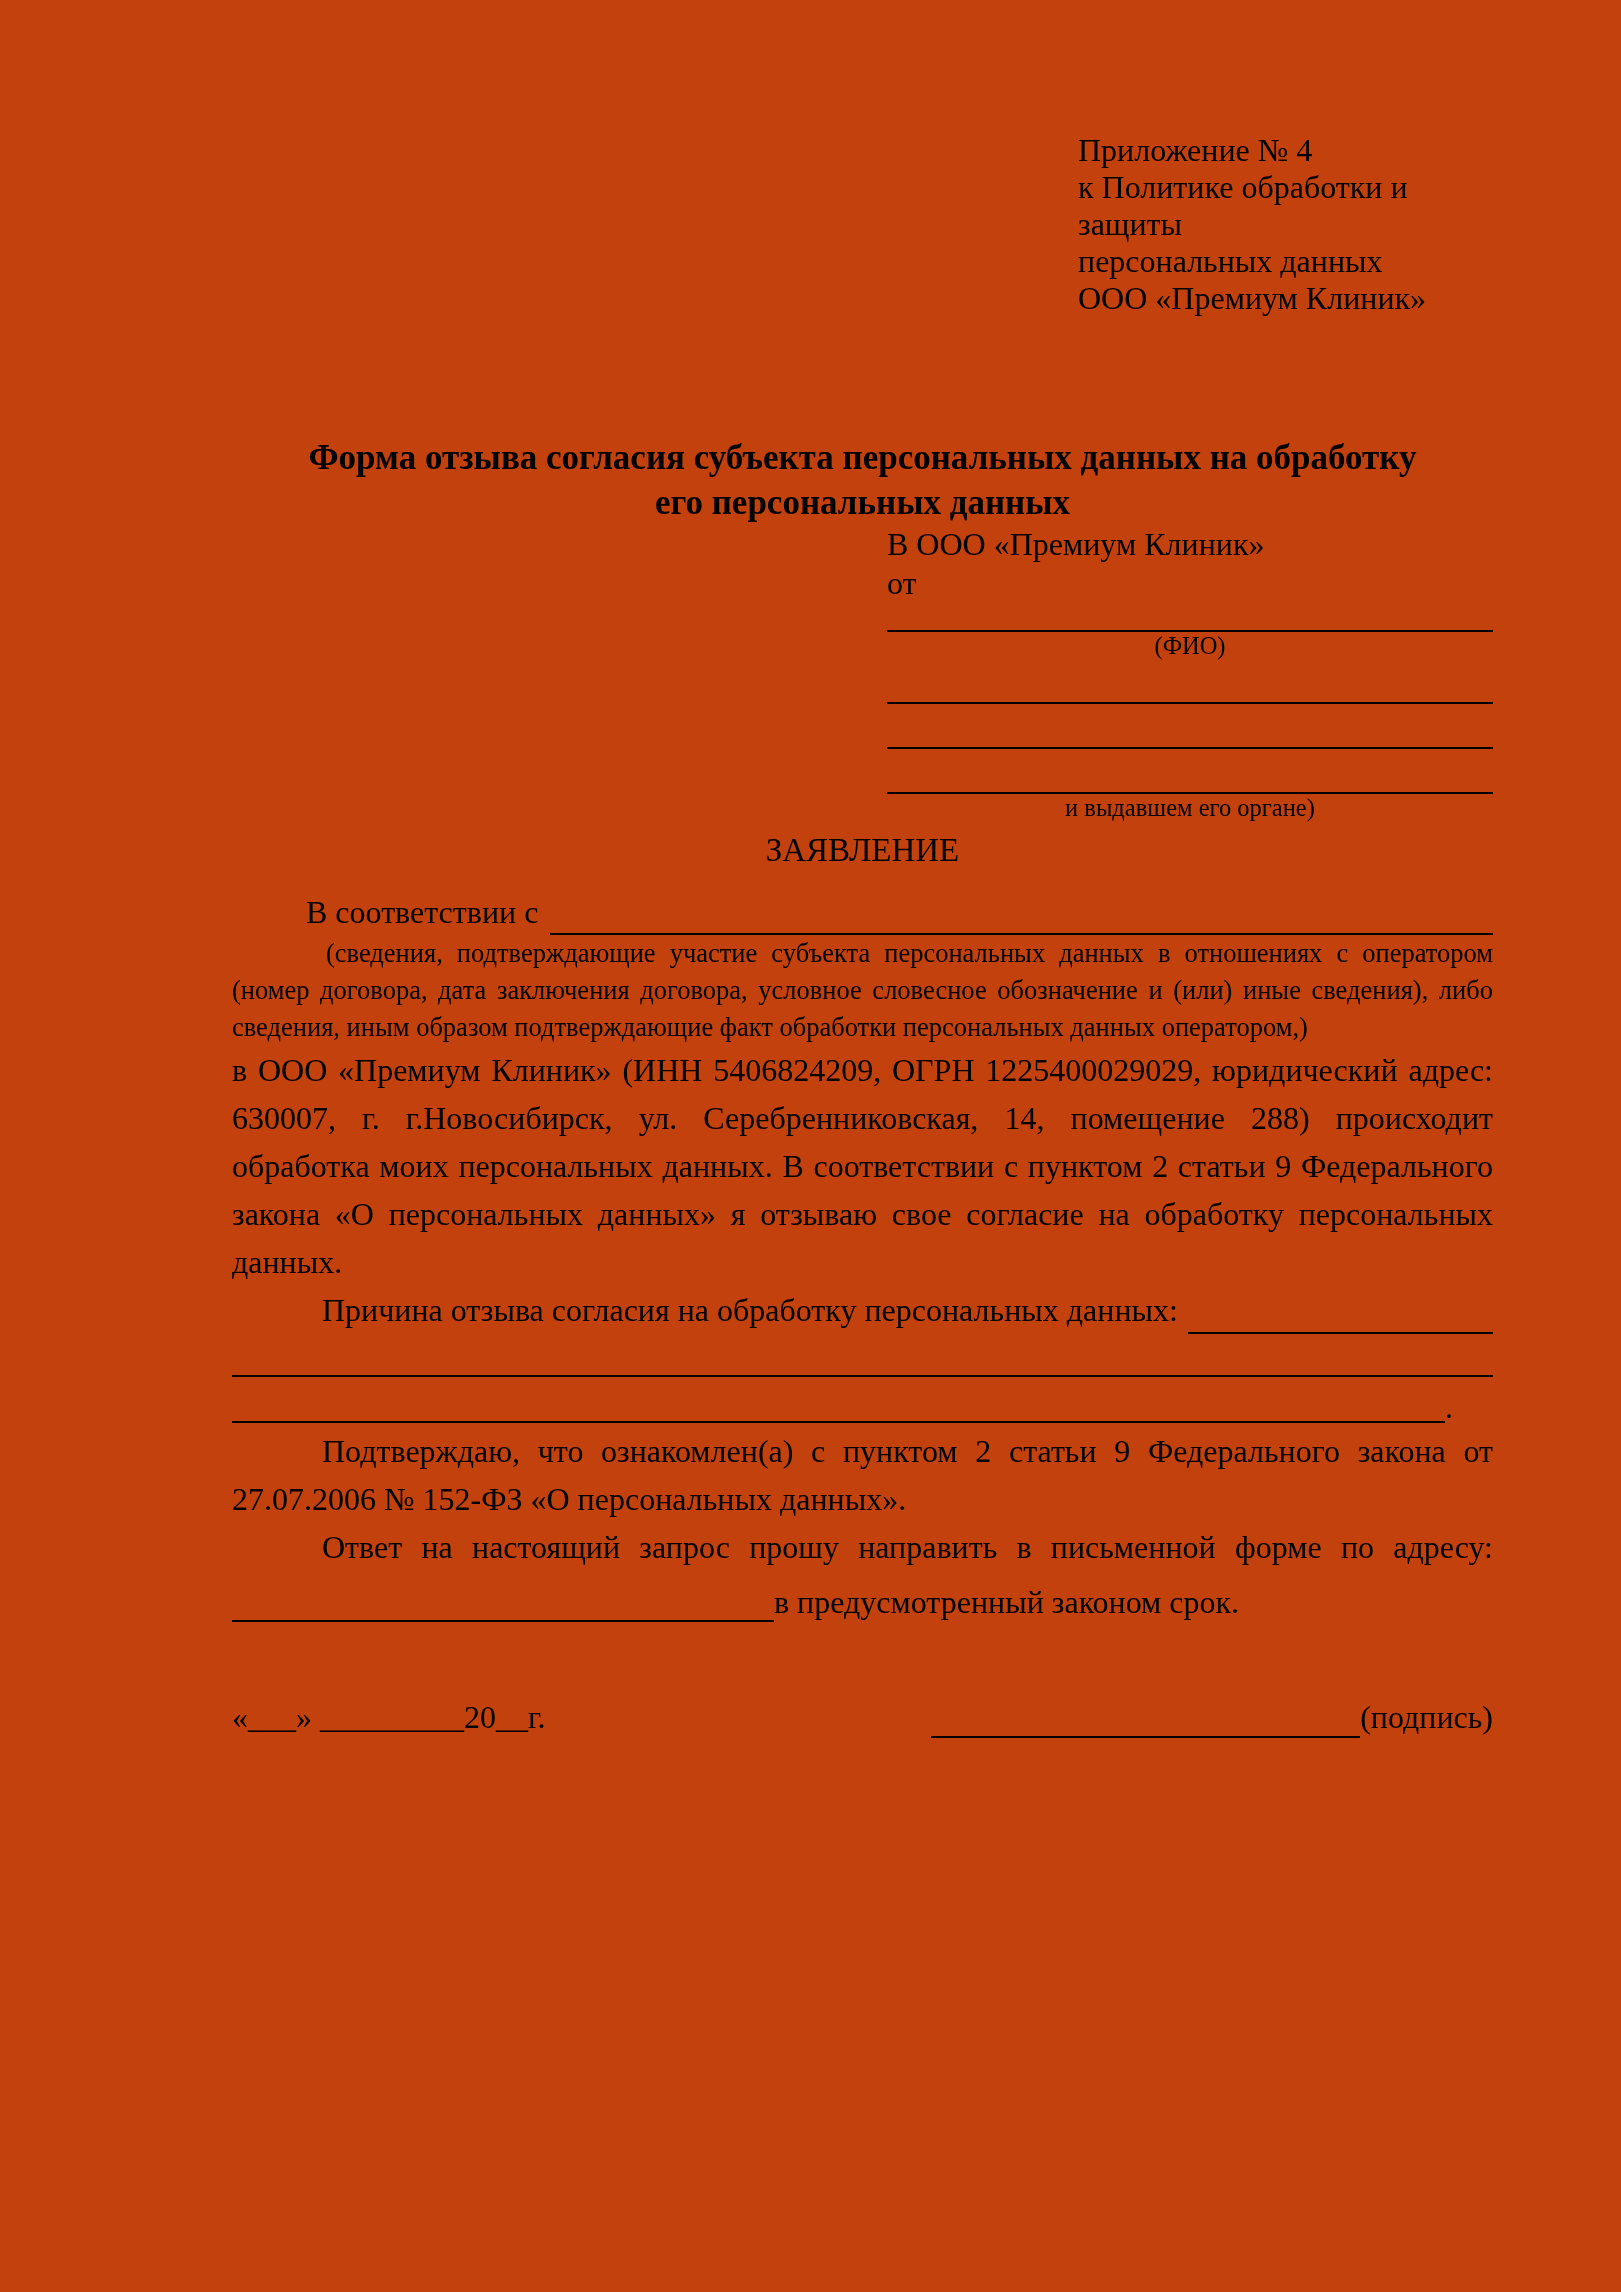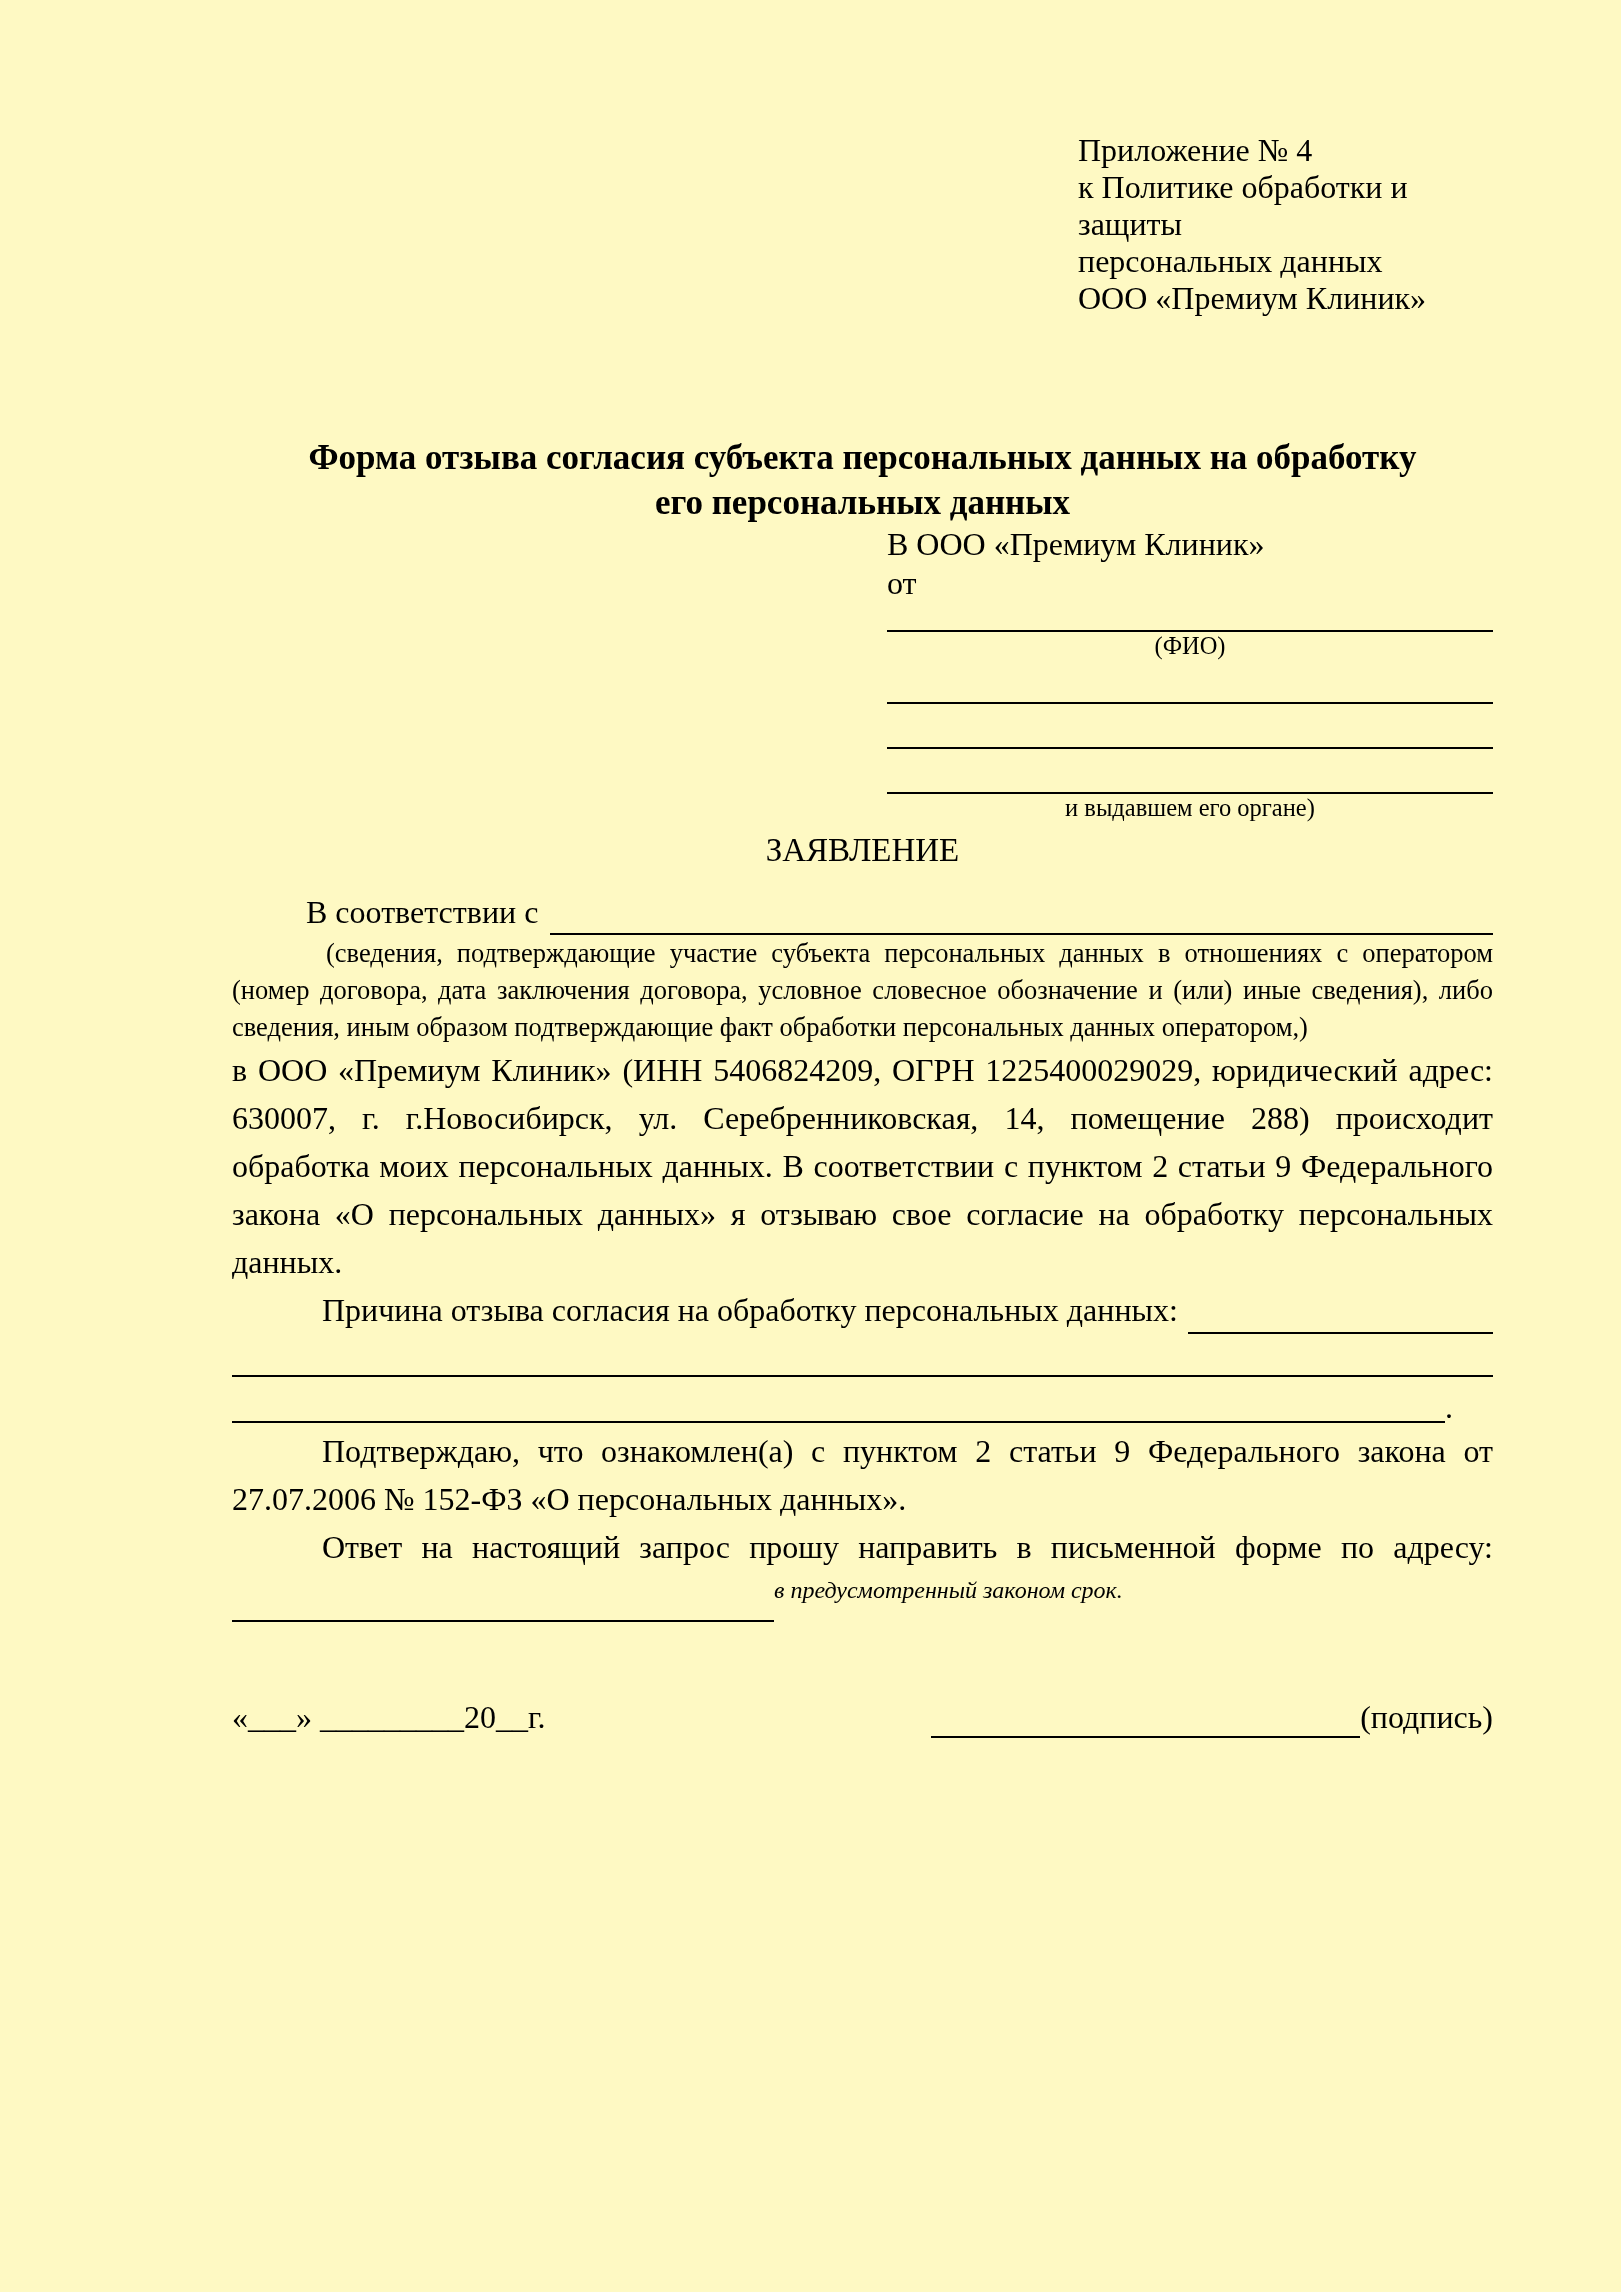--- a/index.html
+++ b/index.html
@@ -5,21 +5,21 @@
   * { margin:0; padding:0; box-sizing:border-box; }
   html, body { background:#ffffff; }
   body {
     width:1621px; height:2293px;
     font-family:"Liberation Serif", serif;
     color:#000000;
   }
   .page {
     position:relative;
     width:1621px; height:2293px;
-    background:#fef9c3;
+    background:#c2410c;
     padding:132px 128px 0 232px;
     overflow:hidden;
   }
   
   .attachment { margin-left:846px; font-size:32px; line-height:37px; }
   
   .doc-title {
     margin-top:118px;
     text-align:center;
     font-weight:bold;
@@ -42,21 +42,21 @@
   .reason-row .label { padding-left:90px; white-space:nowrap; }
   .reason-row .fill { flex:1; border-bottom:2.9px solid #000; margin-left:9.8px; }
   .rule { height:43px; border-bottom:2.9px solid #000; }
   .rule2-row { display:flex; align-items:flex-end; height:46px; font-size:32px; line-height:32px; }
   .rule2-row .fill2 { width:1213px; height:100%; border-bottom:2.9px solid #000; }
   .confirm { margin-top:3.9px; font-size:32px; line-height:48px; text-align:justify; text-indent:90px; }
   .reply {
     font-size:32px; line-height:48px; text-align:justify; text-align-last:justify;
     text-indent:90px;
   }
-  .reply-row { display:flex; align-items:flex-start; height:51px; font-size:24px; line-height:39px;font-style:italic; }
+  .reply-row { display:flex; align-items:flex-end; height:51px; font-size:32px; line-height:39px; }
   .reply-row .addr-fill { width:542px; height:100%; border-bottom:2.9px solid #000; }
   
   .footer-row {
     margin-top:65px;
     display:flex; justify-content:space-between; align-items:flex-end;
     font-size:32px; line-height:41px;
   }
   .sig-group { display:flex; align-items:flex-end;margin-top:10px; }
   .sig-fill { width:429px; height:37px; border-bottom:2.9px solid #000; }
 </style>

